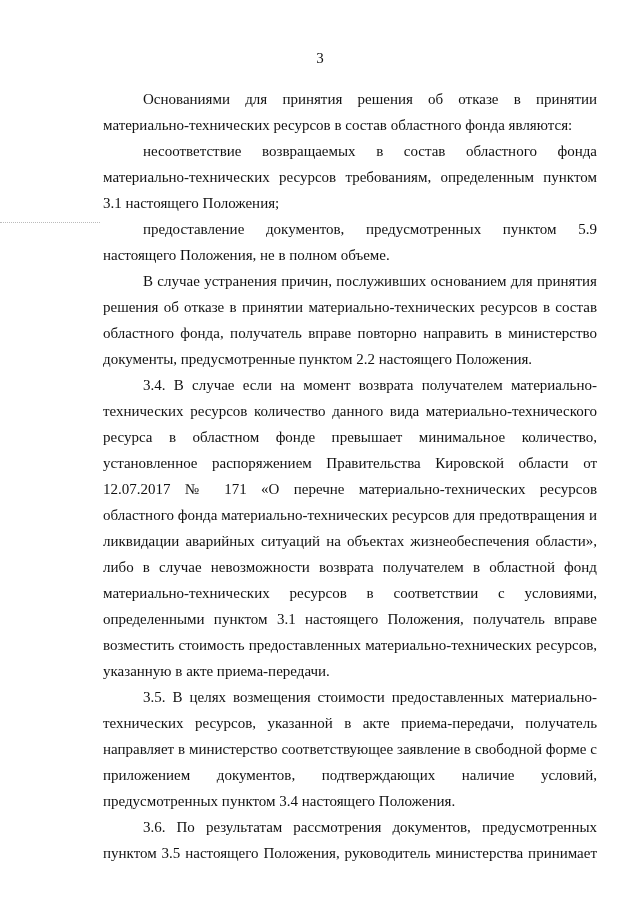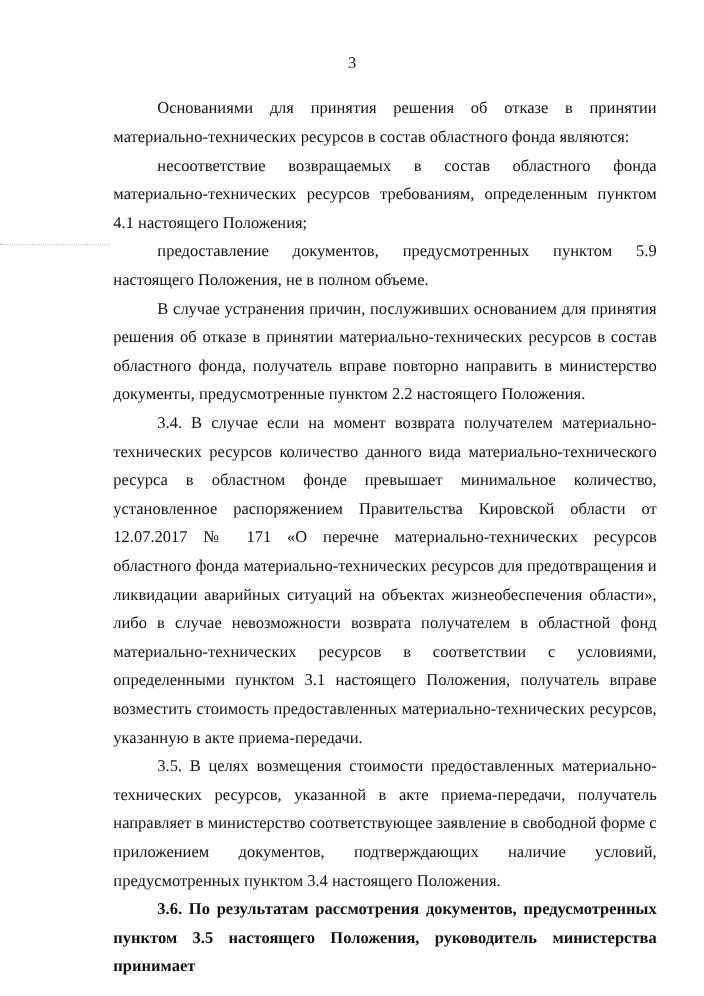--- a/index.html
+++ b/index.html
@@ -1,31 +1,31 @@
 <!DOCTYPE html>
 <html><head>
 <meta charset="utf-8">
 <style>
   html, body { margin: 0; padding: 0; background: #ffffff; }
   body { width: 640px; height: 905px; position: relative; overflow: hidden;
          font-family: "Liberation Serif", "DejaVu Serif", serif; color: #111; }
   .page-number { position: absolute; top: 50px; left: 0; width: 640px; text-align: center; font-size: 15px; }
   .content { position: absolute; left: 103px; top: 86px; width: 494px; }
   .para { font-size: 15px; line-height: 26px; margin: 0; text-align: justify; text-indent: 40px; }
-  .para.last-justify { text-align-last: left; font-weight: bold; }
+  .para.last-justify { text-align-last: left; }
   .noise { position: absolute; height: 1px; border-top: 1px dotted #bbb; }
 </style>
 </head>
 <body>
 
 <div class="page-number">3</div>
 
 <div class="noise" style="left:0;top:222px;width:100px;"></div>
 
 <div class="content">
   <p class="para">Основаниями для принятия решения об отказе в принятии материально-технических ресурсов в состав областного фонда являются:</p>
-  <p class="para">несоответствие возвращаемых в состав областного фонда материально-технических ресурсов требованиям, определенным пунктом 4.1 настоящего Положения;</p>
+  <p class="para">несоответствие возвращаемых в состав областного фонда материально-технических ресурсов требованиям, определенным пунктом 3.1 настоящего Положения;</p>
   <p class="para">предоставление документов, предусмотренных пунктом 5.9 настоящего Положения, не в полном объеме.</p>
   <p class="para">В случае устранения причин, послуживших основанием для принятия решения об отказе в принятии материально-технических ресурсов в состав областного фонда, получатель вправе повторно направить в министерство документы, предусмотренные пунктом 2.2 настоящего Положения.</p>
   <p class="para">3.4. В случае если на момент возврата получателем материально-технических ресурсов количество данного вида материально-технического ресурса в областном фонде превышает минимальное количество, установленное распоряжением Правительства Кировской области от 12.07.2017 № 171 «О перечне материально-технических ресурсов областного фонда материально-технических ресурсов для предотвращения и ликвидации аварийных ситуаций на объектах жизнеобеспечения области», либо в случае невозможности возврата получателем в областной фонд материально-технических ресурсов в соответствии с условиями, определенными пунктом 3.1 настоящего Положения, получатель вправе возместить стоимость предоставленных материально-технических ресурсов, указанную в акте приема-передачи.</p>
   <p class="para">3.5. В целях возмещения стоимости предоставленных материально-технических ресурсов, указанной в акте приема-передачи, получатель направляет в министерство соответствующее заявление в свободной форме с приложением документов, подтверждающих наличие условий, предусмотренных пунктом 3.4 настоящего Положения.</p>
   <p class="para last-justify" style="text-align-last: justify;">3.6. По результатам рассмотрения документов, предусмотренных пунктом 3.5 настоящего Положения, руководитель министерства принимает</p>
 </div>
 
 </body></html>

